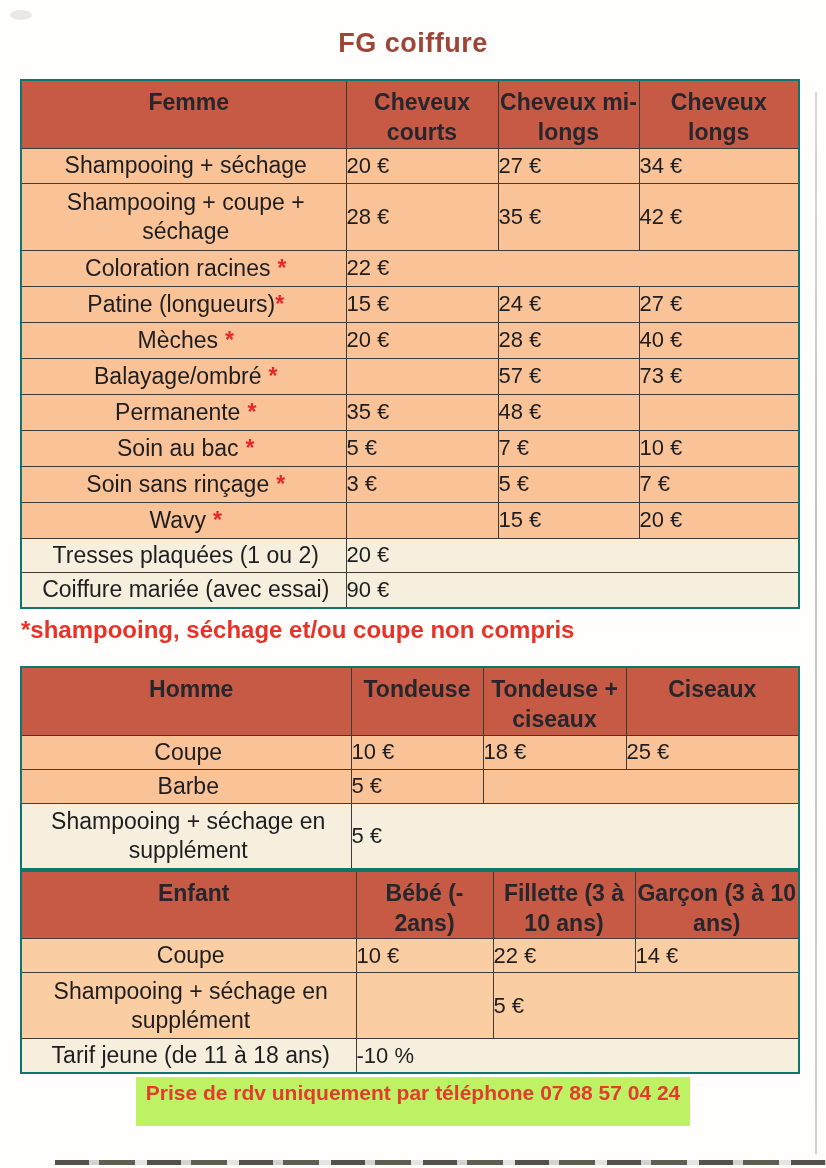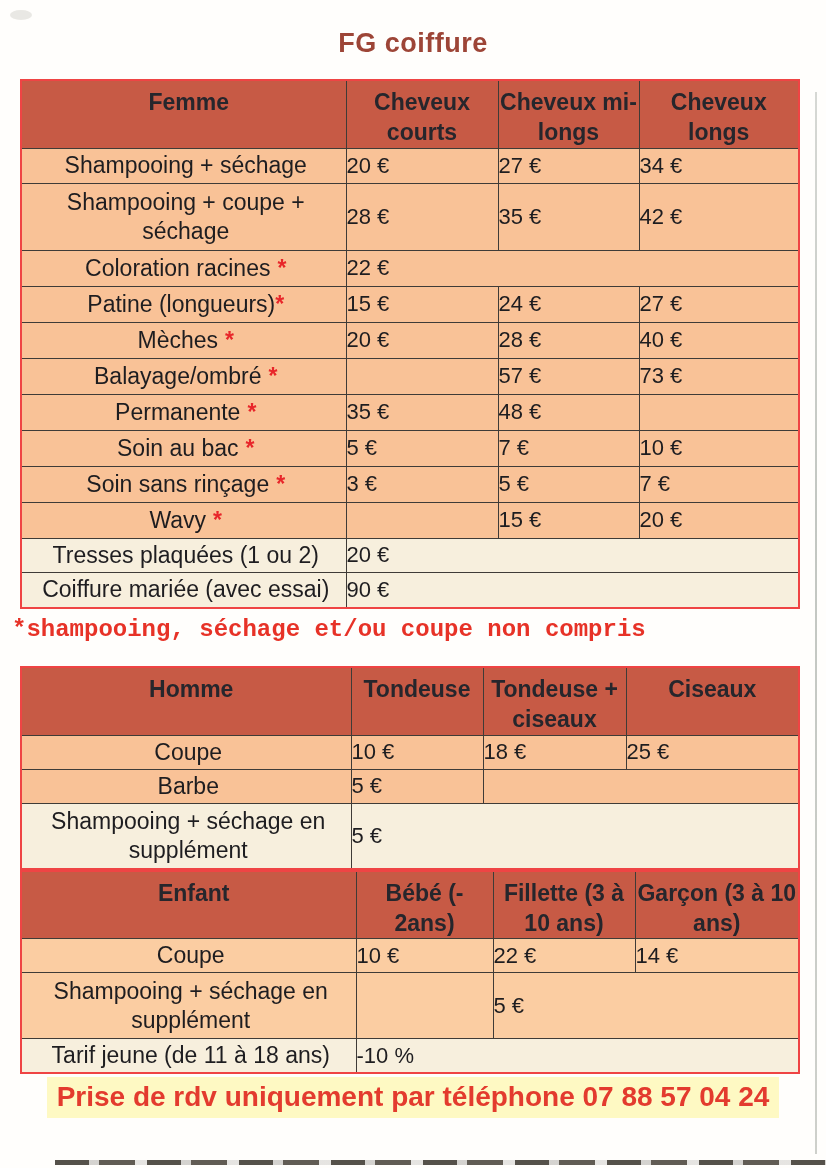--- a/index.html
+++ b/index.html
@@ -3,21 +3,21 @@
 <meta charset="utf-8">
 <style>
   * { margin:0; padding:0; box-sizing:border-box; }
   body { width:826px; height:1168px; background:#ffffff; font-family:"Liberation Sans", sans-serif; }
   .page { position:relative; width:826px; height:1168px; background:#fffefc; overflow:hidden; }
 
   .title { text-align:center; padding-top:28px; font-size:27px; font-weight:bold; color:#9d4537; letter-spacing:0.5px; }
 
   table { border-collapse:collapse; table-layout:fixed; margin-left:20px; width:778px; }
   td, th { border:1.5px solid #3f3b37; overflow:hidden; }
-  .femme-tbl, .homme-tbl, .enfant-tbl { border:2px solid #ef4444; }
+  .femme-tbl, .homme-tbl, .enfant-tbl { border:2px solid #0f766e; }
 
   tr.head th { background:#c75a45; color:#26262c; font-weight:bold; font-size:23px;
                vertical-align:top; padding-top:6px; line-height:30px; text-align:center; }
   th.cat { text-align:left; padding-left:10px; font-size:24px; }
 
   td.label { text-align:center; padding:2px 6px 2px 10px; font-size:23px; color:#1e1d20; line-height:29px; }
   td.val { text-align:left; font-size:22px; color:#1e1d20; }
 
   tr.orange td { background:#f9c297; }
   tr.orange2 td { background:#fbcda2; }
@@ -30,26 +30,26 @@
   tr.h2 { height:67px;padding-left:24px; }
   tr.h3 { height:36px;margin-left:32px; }
   tr.h4 { height:34px; }
   tr.h5 { height:66px; }
   tr.h6 { height:65px; }
   tr.h7 { height:33px; }
 
   .star { color:#e8262a; font-weight:bold; }
   .star.gap { margin-left:7px; }
 
-  .footnote { margin:7px 0 0 12px; font-size:24px; font-weight:bold; color:#e73227; height:32px;font-family:Liberation Mono, monospace; }
+  .footnote { margin:7px 0 0 21px; font-size:24px; font-weight:bold; color:#e73227; height:32px; }
   .homme-tbl { margin-top:18px; }
 
   .phone-wrap { text-align:center; margin-top:3px; }
-  .phone { display:inline-block; background:#fef9c3; color:#e33b2e; font-weight:bold;
-           font-size:28px; padding:4px 10px 5px 10px; }
+  .phone { display:inline-block; background:#bef264; color:#e33b2e; font-weight:bold;
+           font-size:21px; padding:4px 10px 21px 10px; }
 
   .scan-line-right { position:absolute; top:92px; bottom:14px; right:9px; width:2px;
                      background:linear-gradient(#d6d8d4, #c2c6c1 40%, #ced0cb); }
   .scan-line-bottom { position:absolute; left:55px; right:0; bottom:3px; height:5px;
                       background:repeating-linear-gradient(90deg,#55514a 0 34px, rgba(85,81,74,0.25) 34px 44px, #615c54 44px 80px, rgba(85,81,74,0.15) 80px 92px); }
   .smudge { position:absolute; left:10px; top:10px; width:22px; height:10px; background:#e4e2dd; border-radius:50%; opacity:.8; }
 </style>
 </head>
 <body>
 

